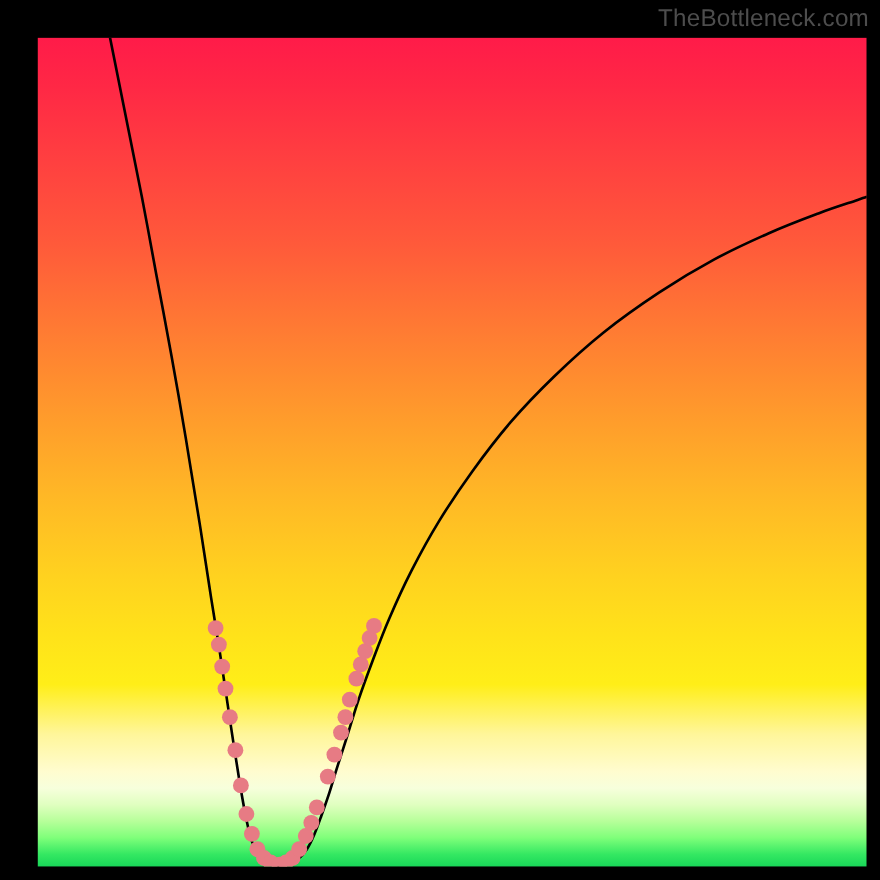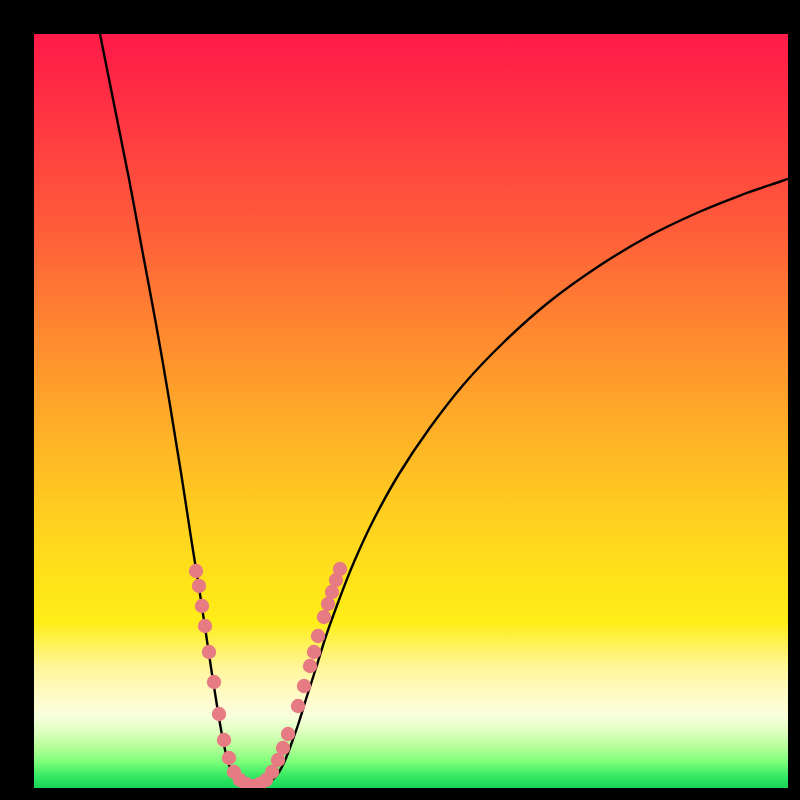--- a/index.html
+++ b/index.html
@@ -99,13 +99,14 @@
           <circle cx="280" cy="618" r="7.2" fill="#e77b84"></circle>
           <circle cx="284" cy="602" r="7.2" fill="#e77b84"></circle>
           <circle cx="290" cy="583" r="7.2" fill="#e77b84"></circle>
           <circle cx="294" cy="570" r="7.2" fill="#e77b84"></circle>
           <circle cx="298" cy="558" r="7.2" fill="#e77b84"></circle>
           <circle cx="302" cy="546" r="7.2" fill="#e77b84"></circle>
           <circle cx="306" cy="535" r="7.2" fill="#e77b84"></circle>
         </g>
       </svg>
   </div>
+  <div class="watermark">TheBottleneck.com</div>
 </div>
 
 </body></html>

